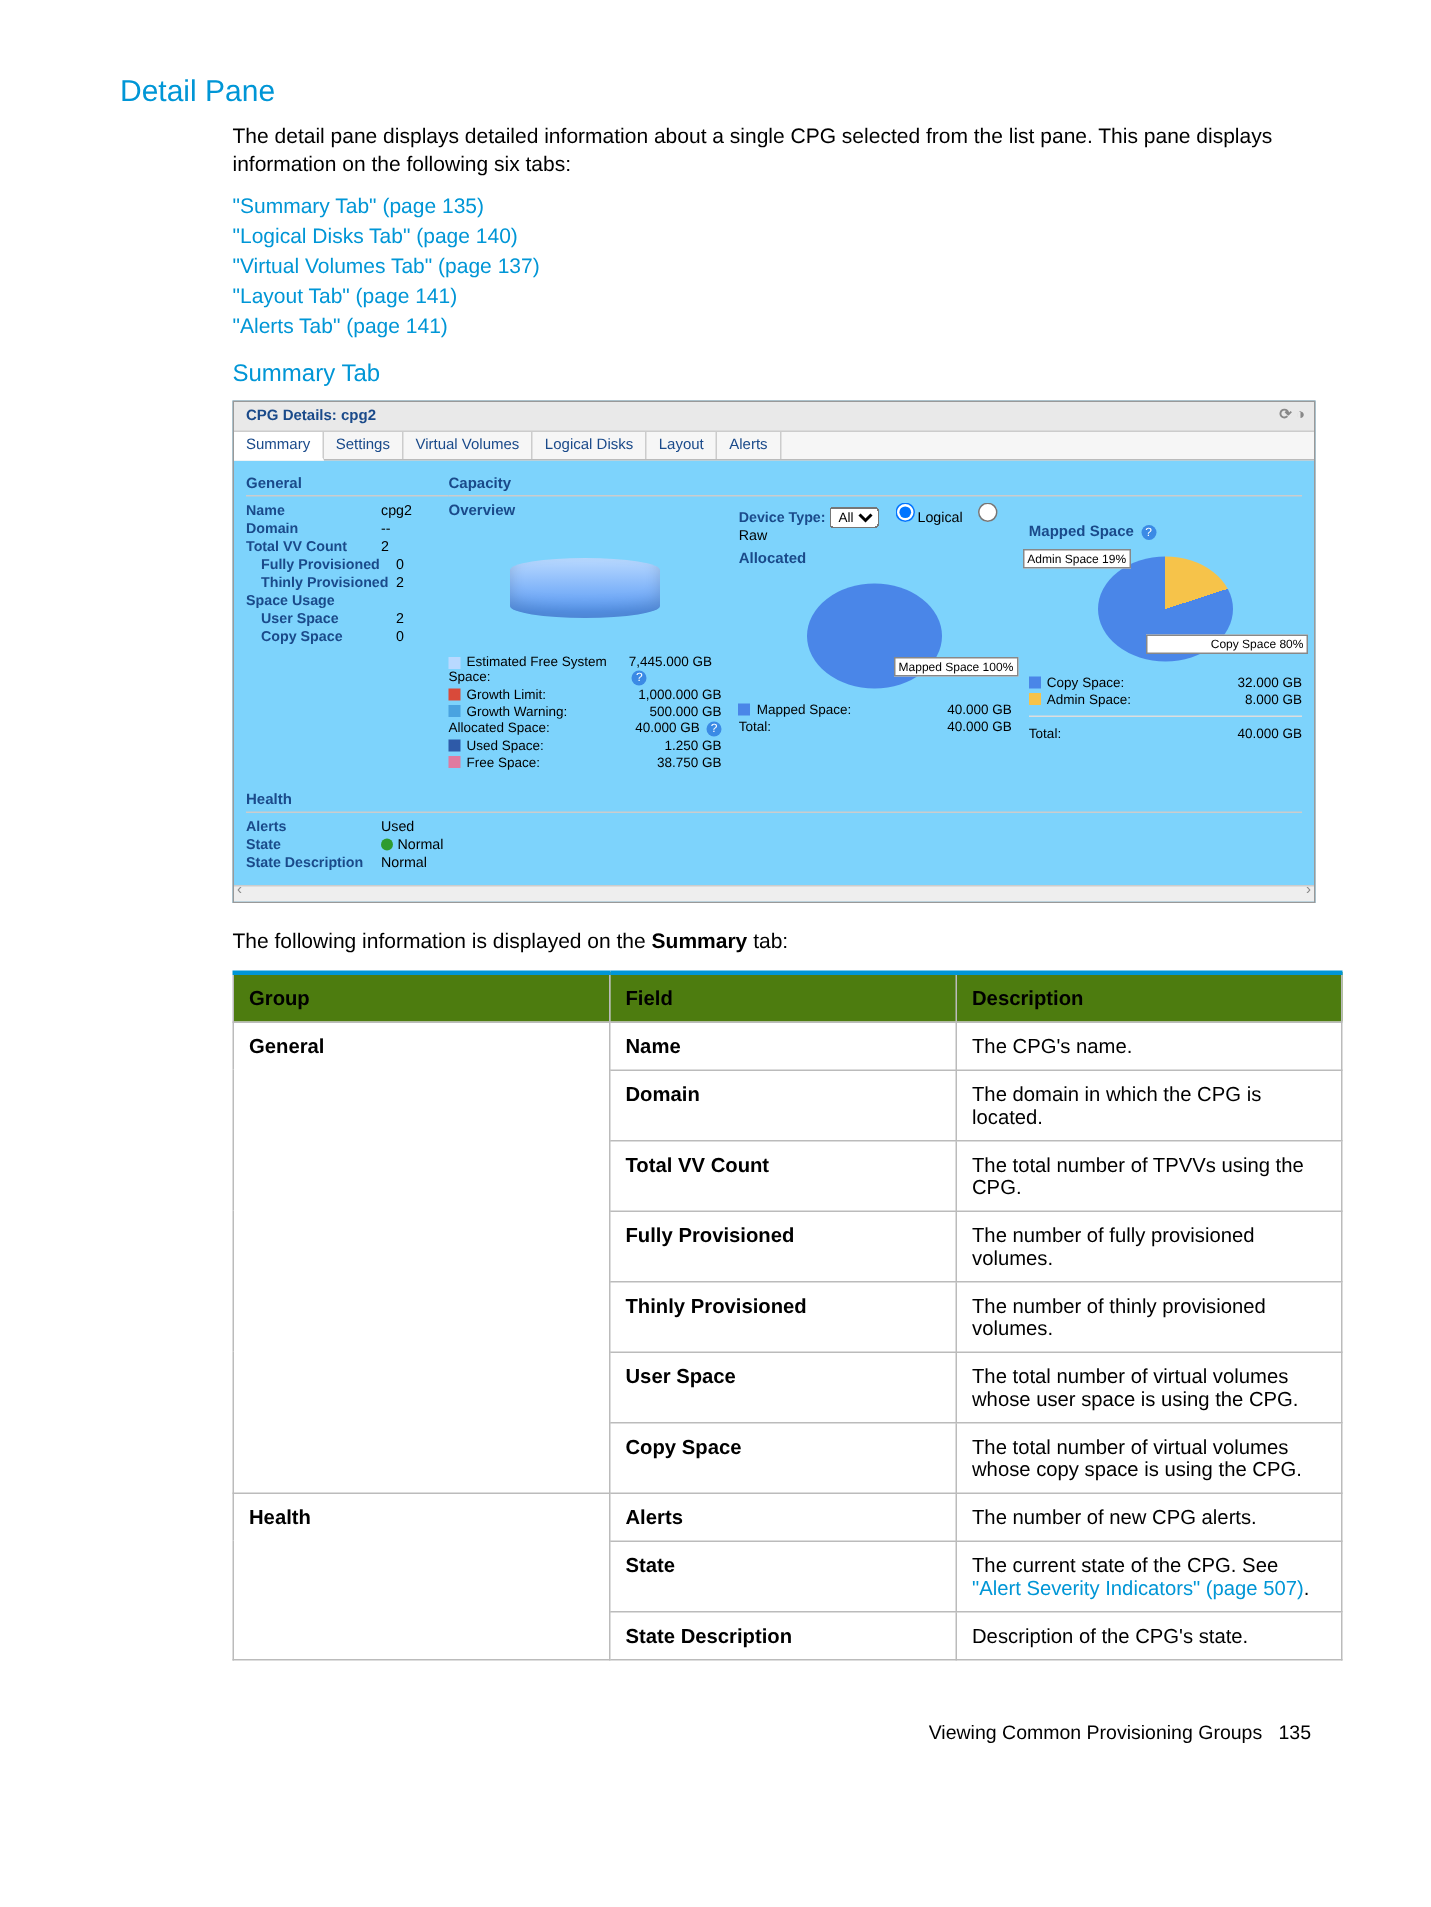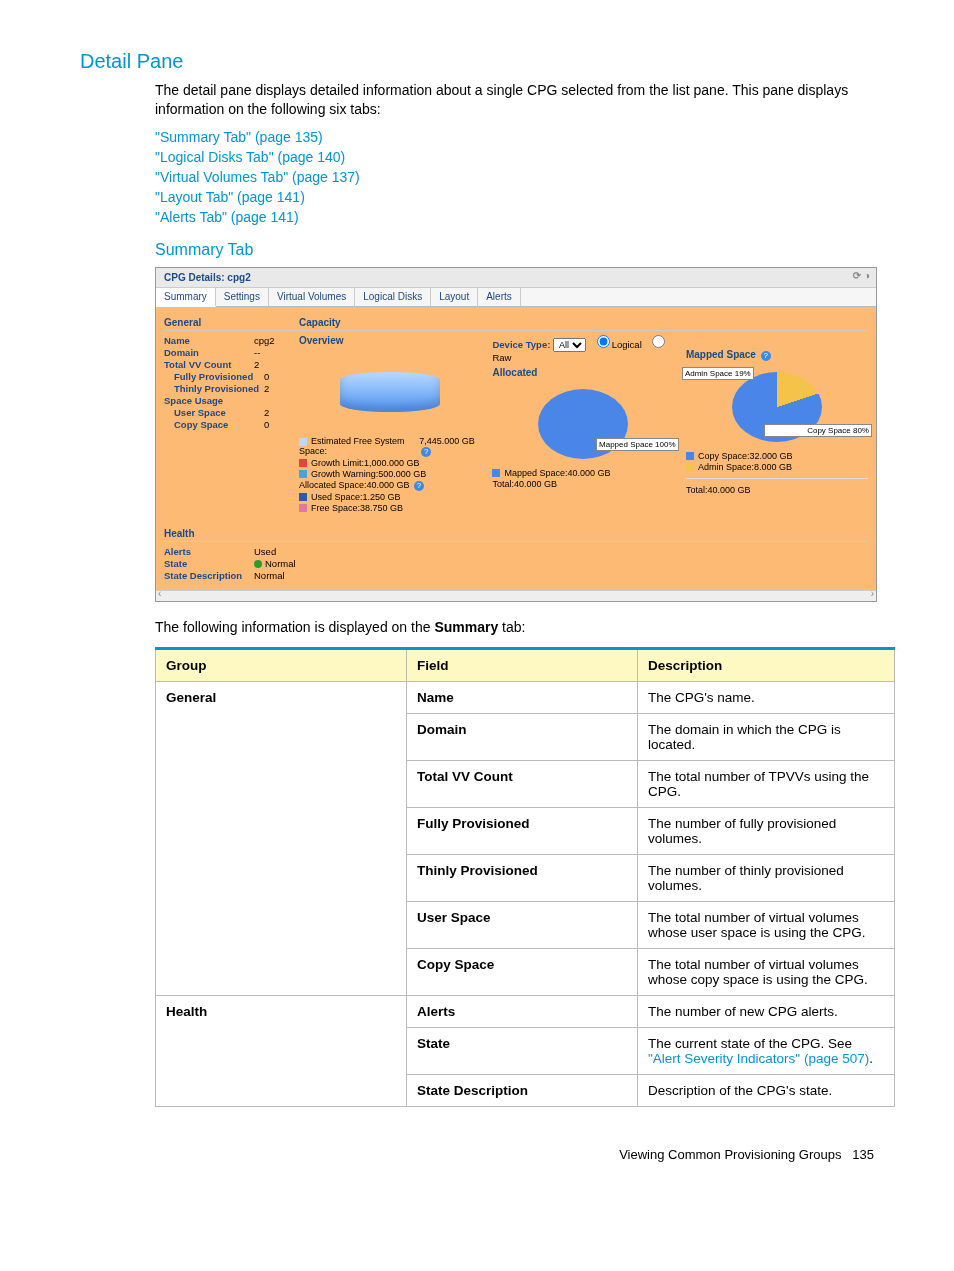--- a/index.html
+++ b/index.html
@@ -35,21 +35,21 @@
     margin: 0 0 0 75px;
     padding: 0;
     list-style: none;
   }
   .toc-list li { margin: 4px 0; }
   
   .panel-wrap {
     margin: 2px 0 16px 75px;
     border: 1px solid #999;
     width: 720px;
-    background: #fdba74;
+    background: #7dd3fc;
     font-size: 10px;
   }
   .panel-title {
     background: #e9e9e9;
     border-bottom: 1px solid #ccc;
     padding: 4px 8px;
     font-weight: bold;
     color: #1a4a8a;
     position: relative;
   }
@@ -108,21 +108,21 @@
   .pie {
     width: 90px; height: 70px;
     border-radius: 50%;
   }
   .pie.alloc { background:#4a86e8; }
   .pie.mapped { background: conic-gradient(#f6c34a 0 72deg, #4a86e8 72deg 360deg); }
   .callout {
     position:absolute; font-size:8px; border:1px solid #888; padding:1px 2px; background:#fff;
   }
   .legend { font-size:9px; }
-  .legend .row { display:flex; margin:1px 0; align-items:center; }
+  .legend .row { display:flex; justify-content:space-between; margin:1px 0; align-items:center; }
   .swatch { display:inline-block; width:8px;height:8px;margin-right:4px; vertical-align:middle; }
   .info-dot { display:inline-block; width:10px;height:10px;border-radius:50%;background:#3b8ae5;color:#fff;font-size:8px;text-align:center;line-height:10px;margin-left:2px; }
   .health-sec { padding: 4px 8px 8px 8px; }
   .scroll-stub { height:10px; background:#eee; border-top:1px solid #ccc; position:relative; }
   .scroll-stub:before{content:"‹";position:absolute;left:2px;top:-3px;color:#888;}
   .scroll-stub:after{content:"›";position:absolute;right:2px;top:-3px;color:#888;}
   .devicetype { font-size:9.5px; margin-bottom:4px; }
   .devicetype select{ font-size:9px;text-align:right; }
   .radio { margin: 0 2px 0 8px; }
   hr.sep { border:none; border-top:1px solid #ddd; margin:6px 0; }
@@ -135,21 +135,21 @@
     max-width: 740px;
     font-size: 13.5px;
   }
   table.desc th, table.desc td {
     border: 1px solid #bbb;
     padding: 8px 10px;
     vertical-align: top;
     text-align: left;
   }
   table.desc th {
-    background: #fef9c3;
+    background: #4d7c0f;
     border-top: 3px solid #0096d6;
     font-weight: bold;
   }
   table.desc td.group { font-weight: bold; width: 230px; }
   table.desc td.field { font-weight: bold; width: 210px; }
   .footer {
     margin-top: 40px;
     text-align: right;
     font-size: 13px;
     padding-right: 20px;

